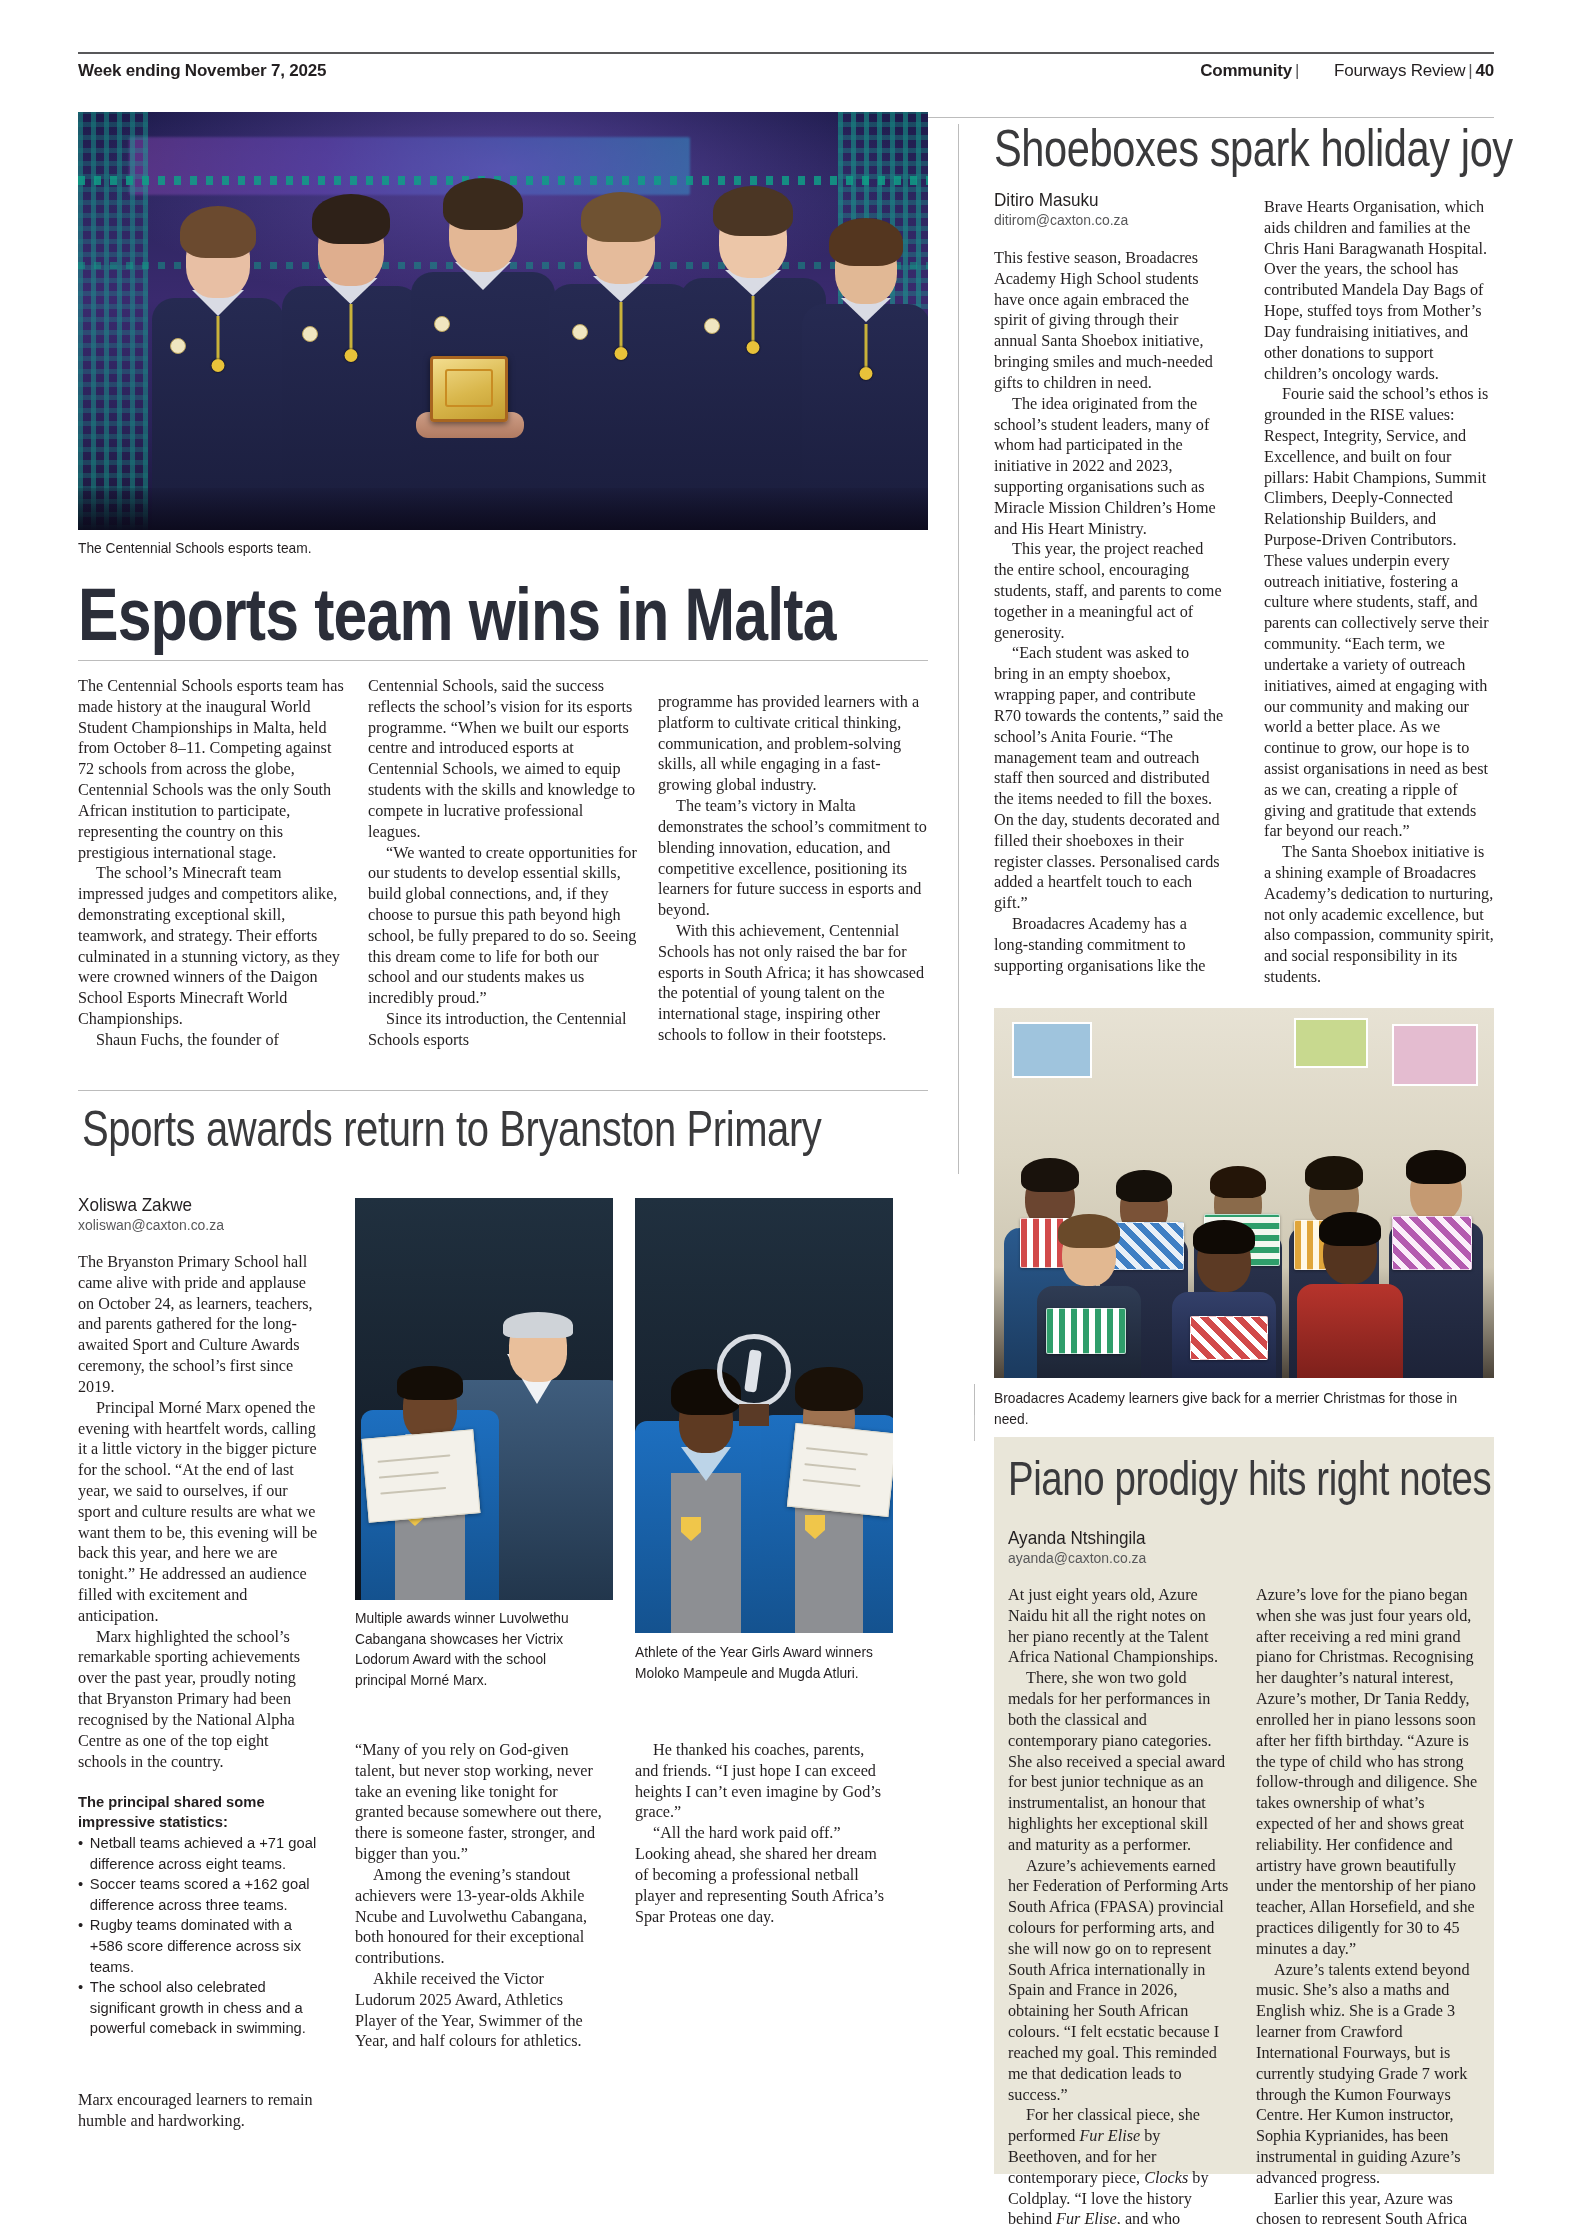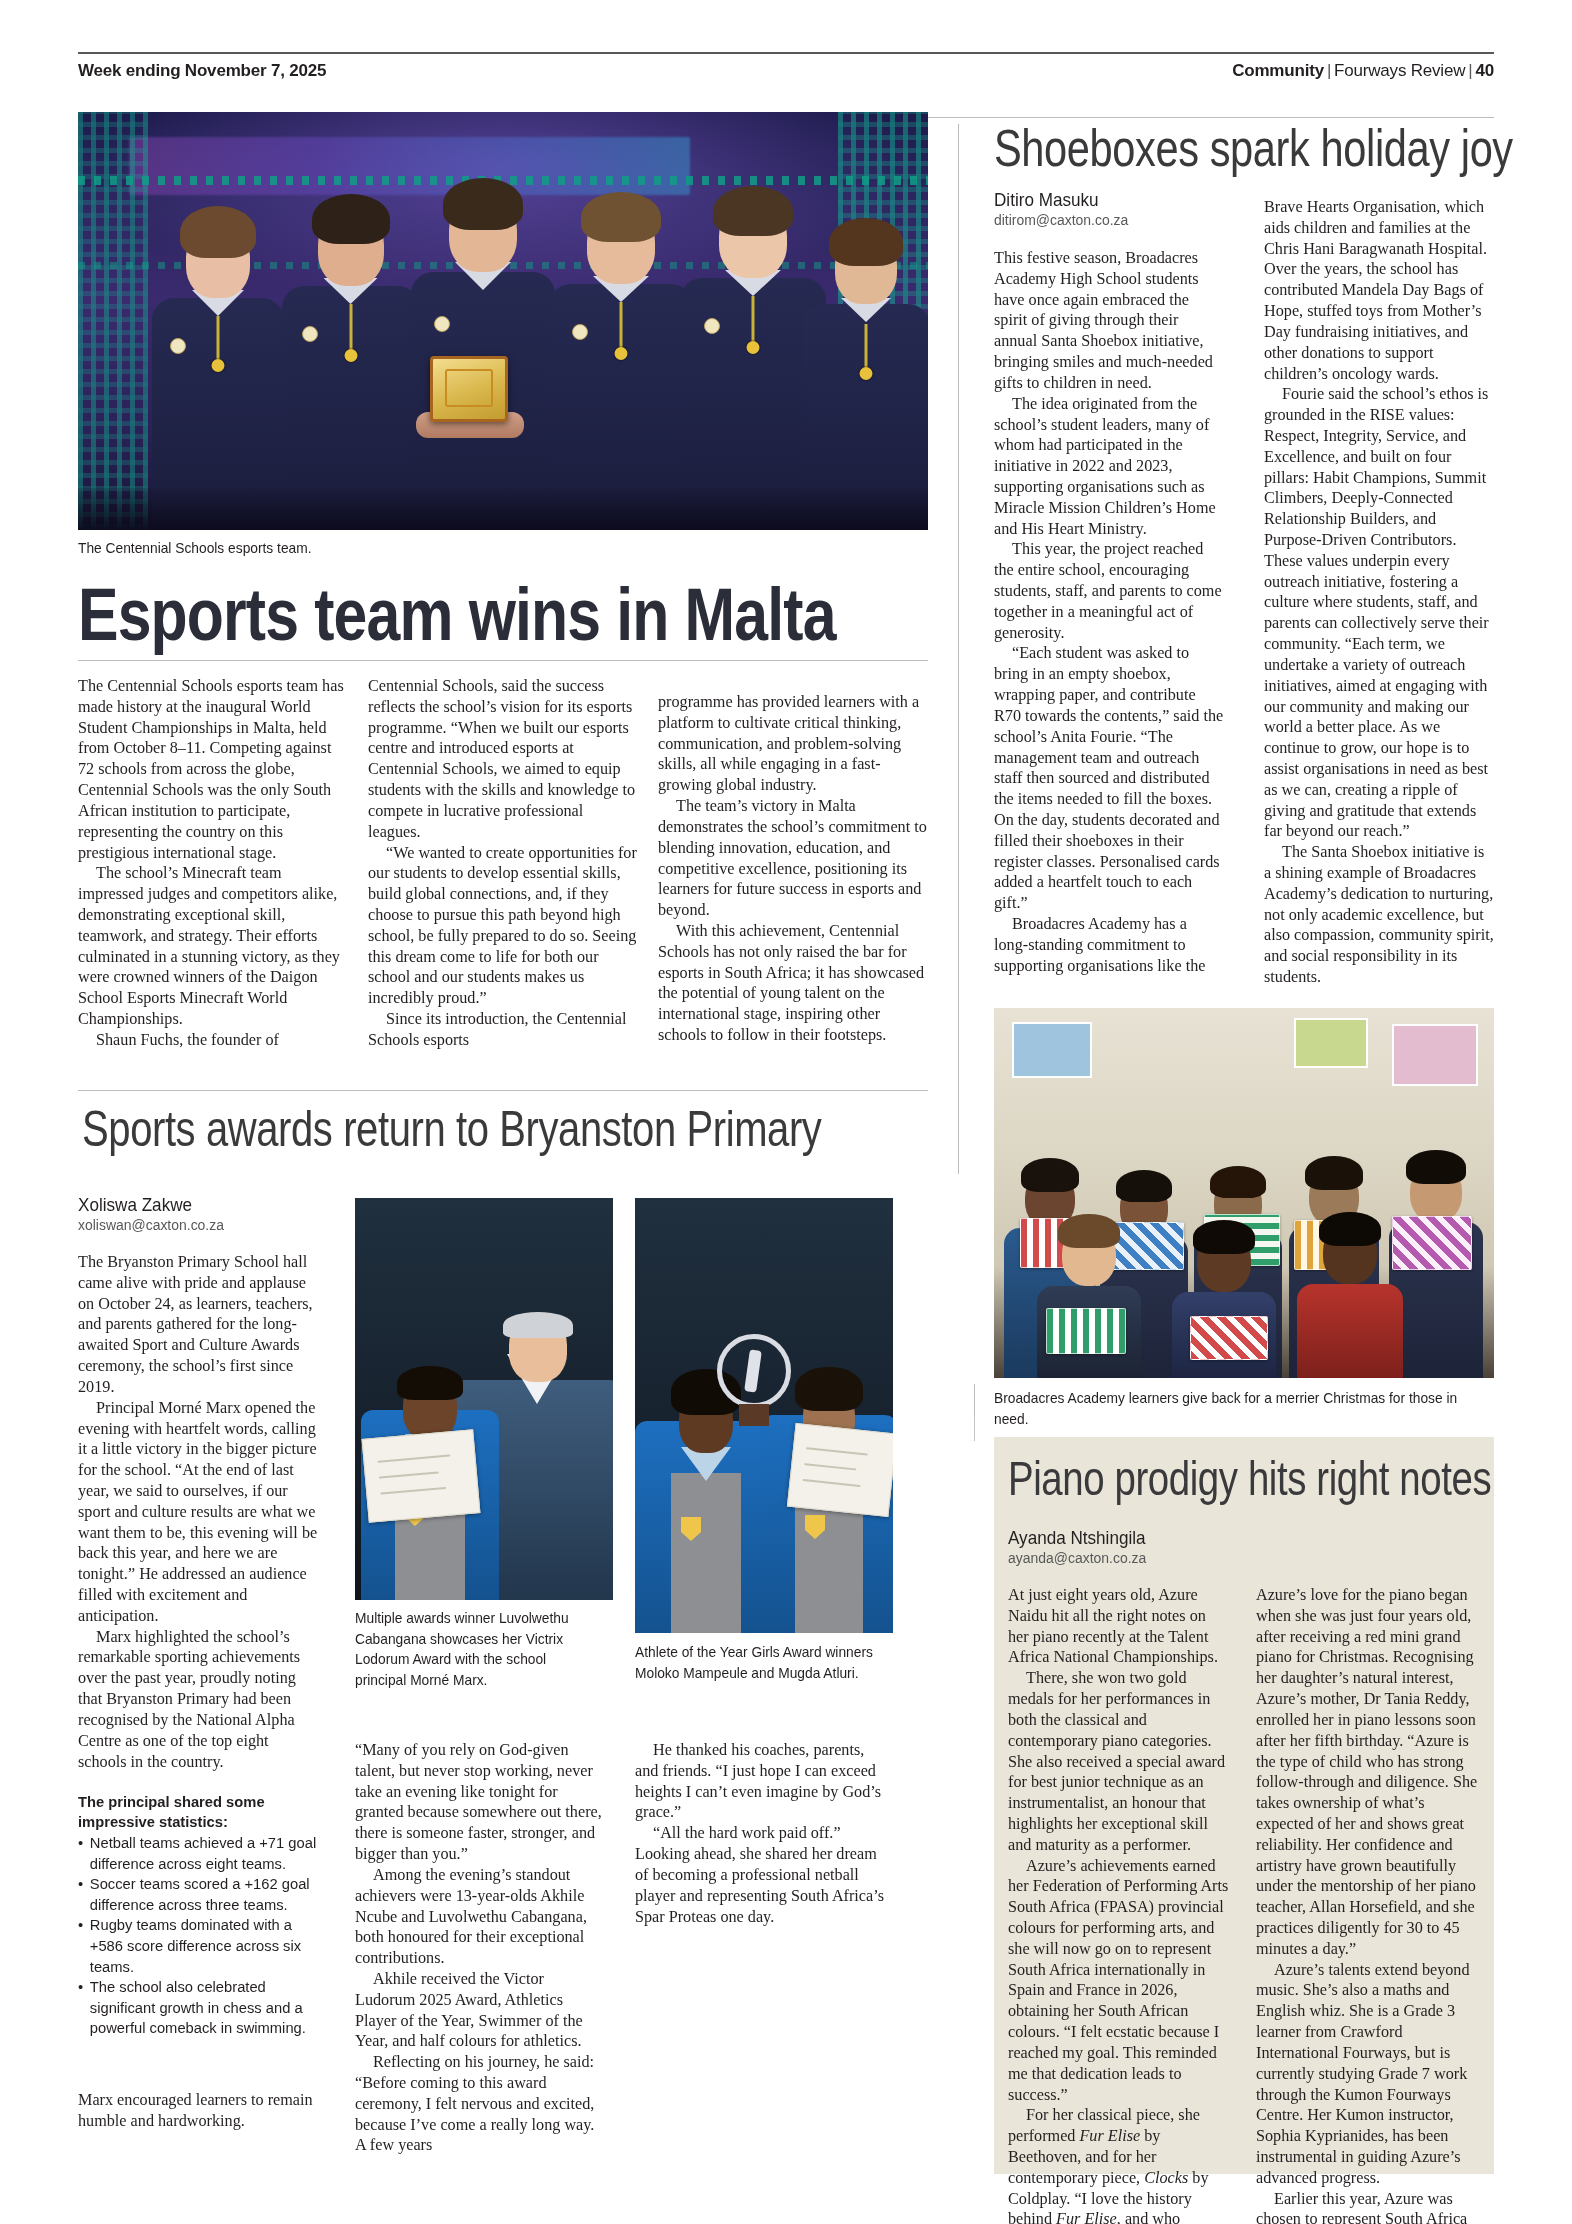--- a/index.html
+++ b/index.html
@@ -16,21 +16,21 @@
   
   .masthead { position:absolute; left:78px; top:52px; width:1416px; }
   .masthead .rule-top { border-top:2px solid #58585a; width:100%; }
   .masthead .row { display:flex; justify-content:space-between; align-items:baseline; padding-top:7px; }
   .mh-left, .mh-right {
     font-family:"Liberation Sans", sans-serif;
     font-weight:bold; font-size:17px; letter-spacing:-0.2px; color:#231f20;
     font-stretch:condensed;
   }
   .mh-right .sep { font-weight:normal; color:#58585a; padding:0 3px; }
-  .mh-right .reg { font-weight:normal; }
+  .mh-right .reg { font-weight:normal;margin-left:32px; }
 
   
   .vrule { position:absolute; width:1px; background:#bcbcbc; }
   .hrule { position:absolute; height:1px; background:#bcbcbc; }
 
   
   .hl-bold {
     font-family:"Liberation Sans Narrow","Liberation Sans", sans-serif;
     font-weight:bold; color:#2b2e39;
     transform:scaleX(0.82); transform-origin:left center;
@@ -455,21 +455,20 @@
     </div>
   </div>
 
   <div class="caption" style="position:absolute; left:355px; top:1608px; width:252px;">Multiple awards winner Luvolwethu Cabangana showcases her Victrix Lodorum Award with the school principal Morné Marx.</div>
   <div class="caption" style="position:absolute; left:635px; top:1642px; width:252px;">Athlete of the Year Girls Award winners Moloko Mampeule and Mugda Atluri.</div>
 
   <div class="body-col" style="position:absolute; left:355px; top:1740px; width:252px;">
     <p class="noind">“Many of you rely on God-given talent, but never stop working, never take an evening like tonight for granted because somewhere out there, there is someone faster, stronger, and bigger than you.”</p>
     <p>Among the evening’s standout achievers were 13-year-olds Akhile Ncube and Luvolwethu Cabangana, both honoured for their exceptional contributions.</p>
     <p>Akhile received the Victor Ludorum 2025 Award, Athletics Player of the Year, Swimmer of the Year, and half colours for athletics.</p>
-    <p>Reflecting on his journey, he said: “Before coming to this award ceremony, I felt nervous and excited, because I’ve come a really long way. A few years</p>
   </div>
   <div class="body-col" style="position:absolute; left:635px; top:1740px; width:252px;">
     <p>He thanked his coaches, parents, and friends. “I just hope I can exceed heights I can’t even imagine by God’s grace.”</p>
     <p>“All the hard work paid off.” Looking ahead, she shared her dream of becoming a professional netball player and representing South Africa’s Spar Proteas one day.</p>
   </div>
 
   <div id="pianoBlock">
     <div style="position:absolute; left:-20px; top:-22px; width:1px; height:26px; background:#c4c4c4;"></div>
 
     <div class="hl-light" style="position:absolute; left:14px; top:18px; width:740px; font-size:48px;">Piano prodigy hits right notes</div>

